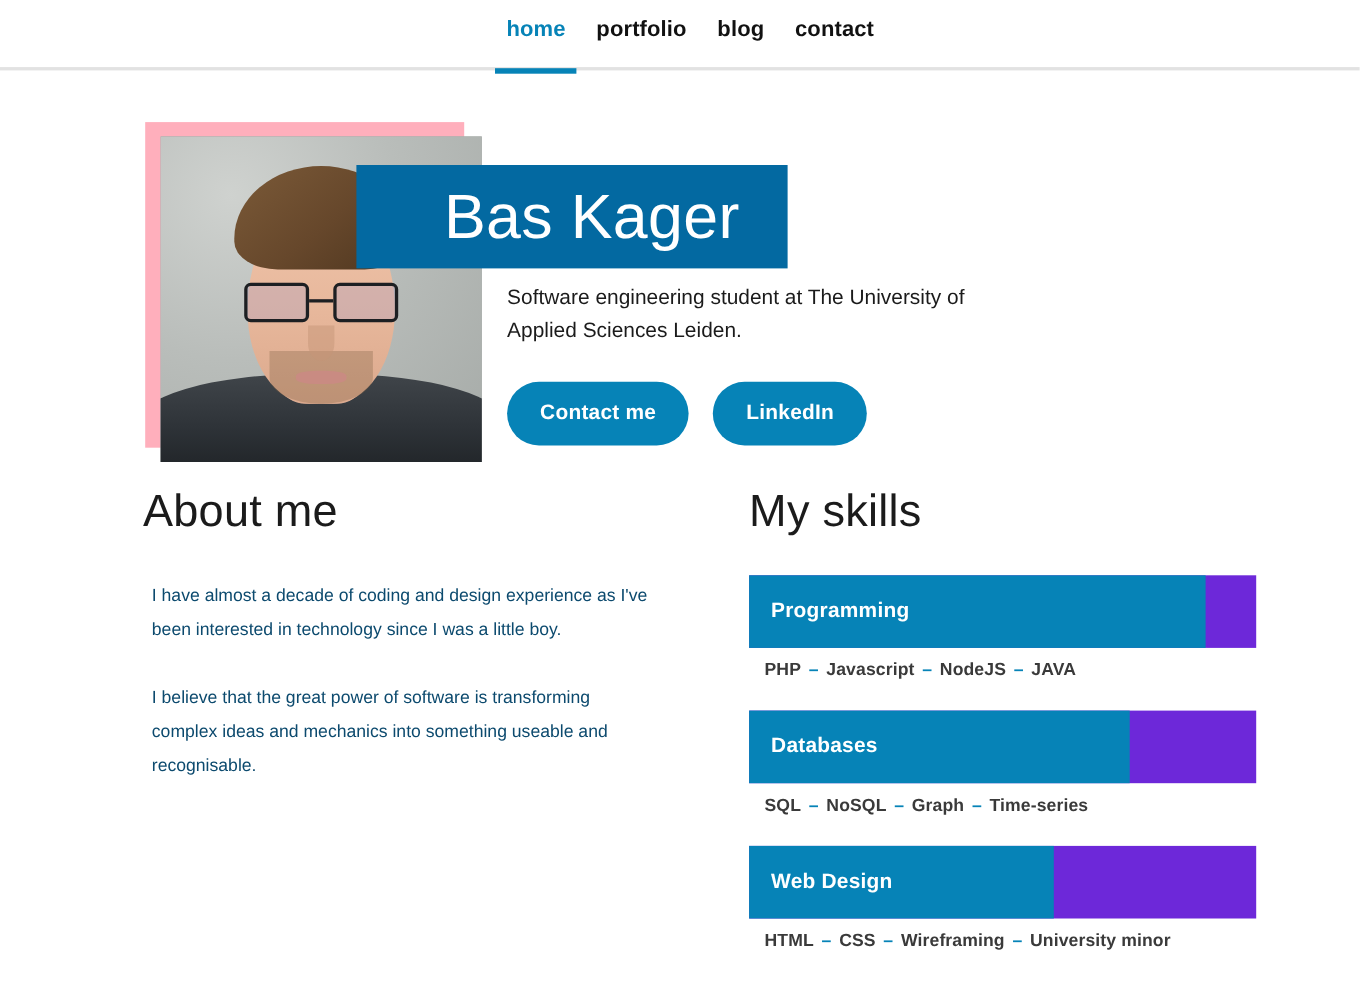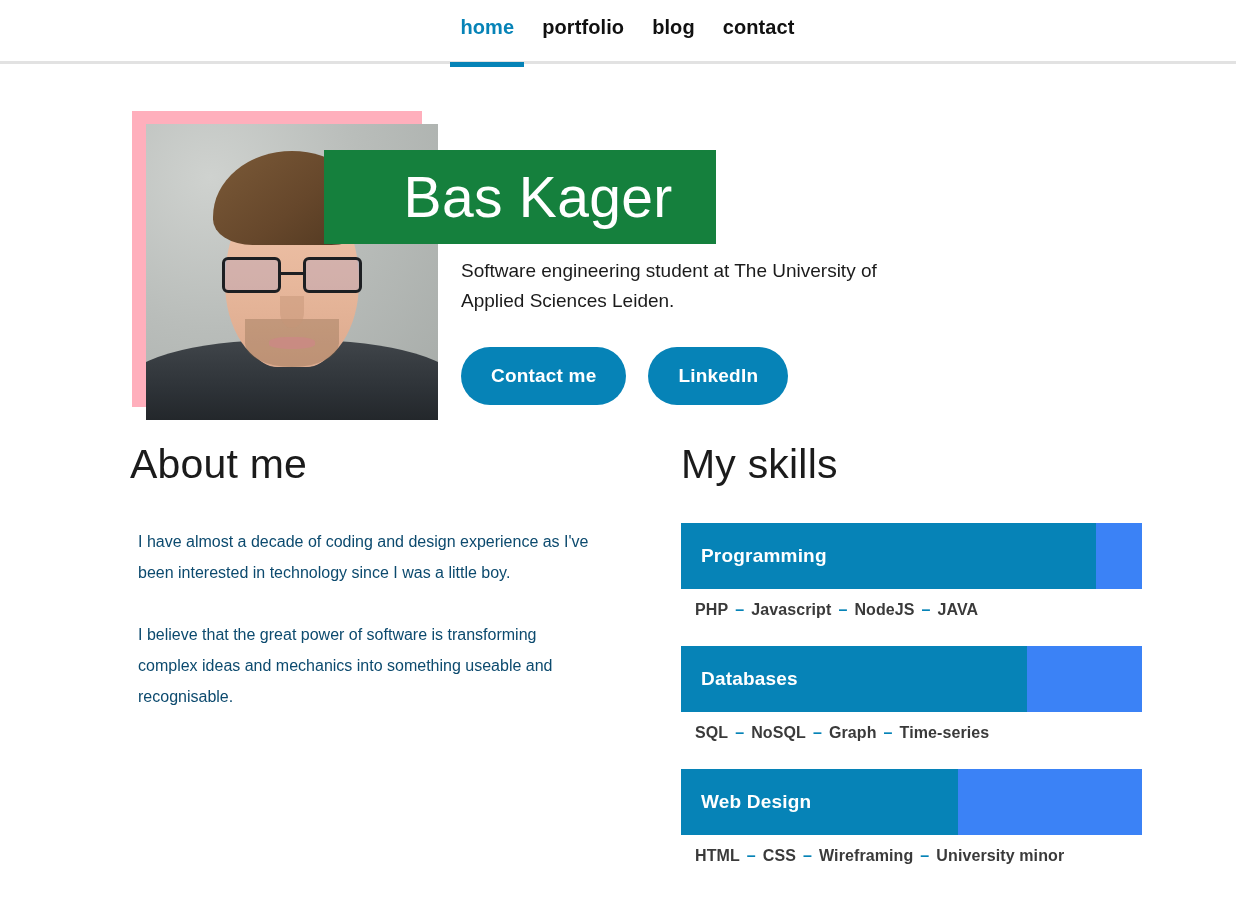--- a/index.html
+++ b/index.html
@@ -122,21 +122,21 @@
   }
   .portrait .stubble {
     position: absolute; left: 34%; top: 66%; width: 32%; height: 16%;
     background: rgba(120,92,62,.3); border-radius: 0 0 50% 50%;
   }
 
   .name-banner {
     position: absolute;
     left: 324px; top: 86px;
     width: 392px; height: 94px;
-    background: #15803d;
+    background: #0369a1;
     display: flex;
     align-items: center;
     justify-content: center;
     padding-left: 36px;
   }
   .name-banner-text {
     font-size: 57px;
     font-weight: 300;
     color: #ffffff;
     letter-spacing: .3px;
@@ -193,21 +193,21 @@
     margin-left: 8px;
   }
   .about-p + .about-p { margin-top: 31px; }
 
   .skills-list { margin-top: 38px; }
   .skill { margin-bottom: 27px; }
   .skill-track {
     position: relative;
     width: 461px;
     height: 66px;
-    background: #3b82f6;
+    background: #6d28d9;
   }
   .skill-fill {
     position: absolute;
     left: 0; top: 0; bottom: 0;
     background: #0683b7;
   }
   .skill-name {
     position: absolute;
     left: 20px; top: 0;
     height: 66px;

